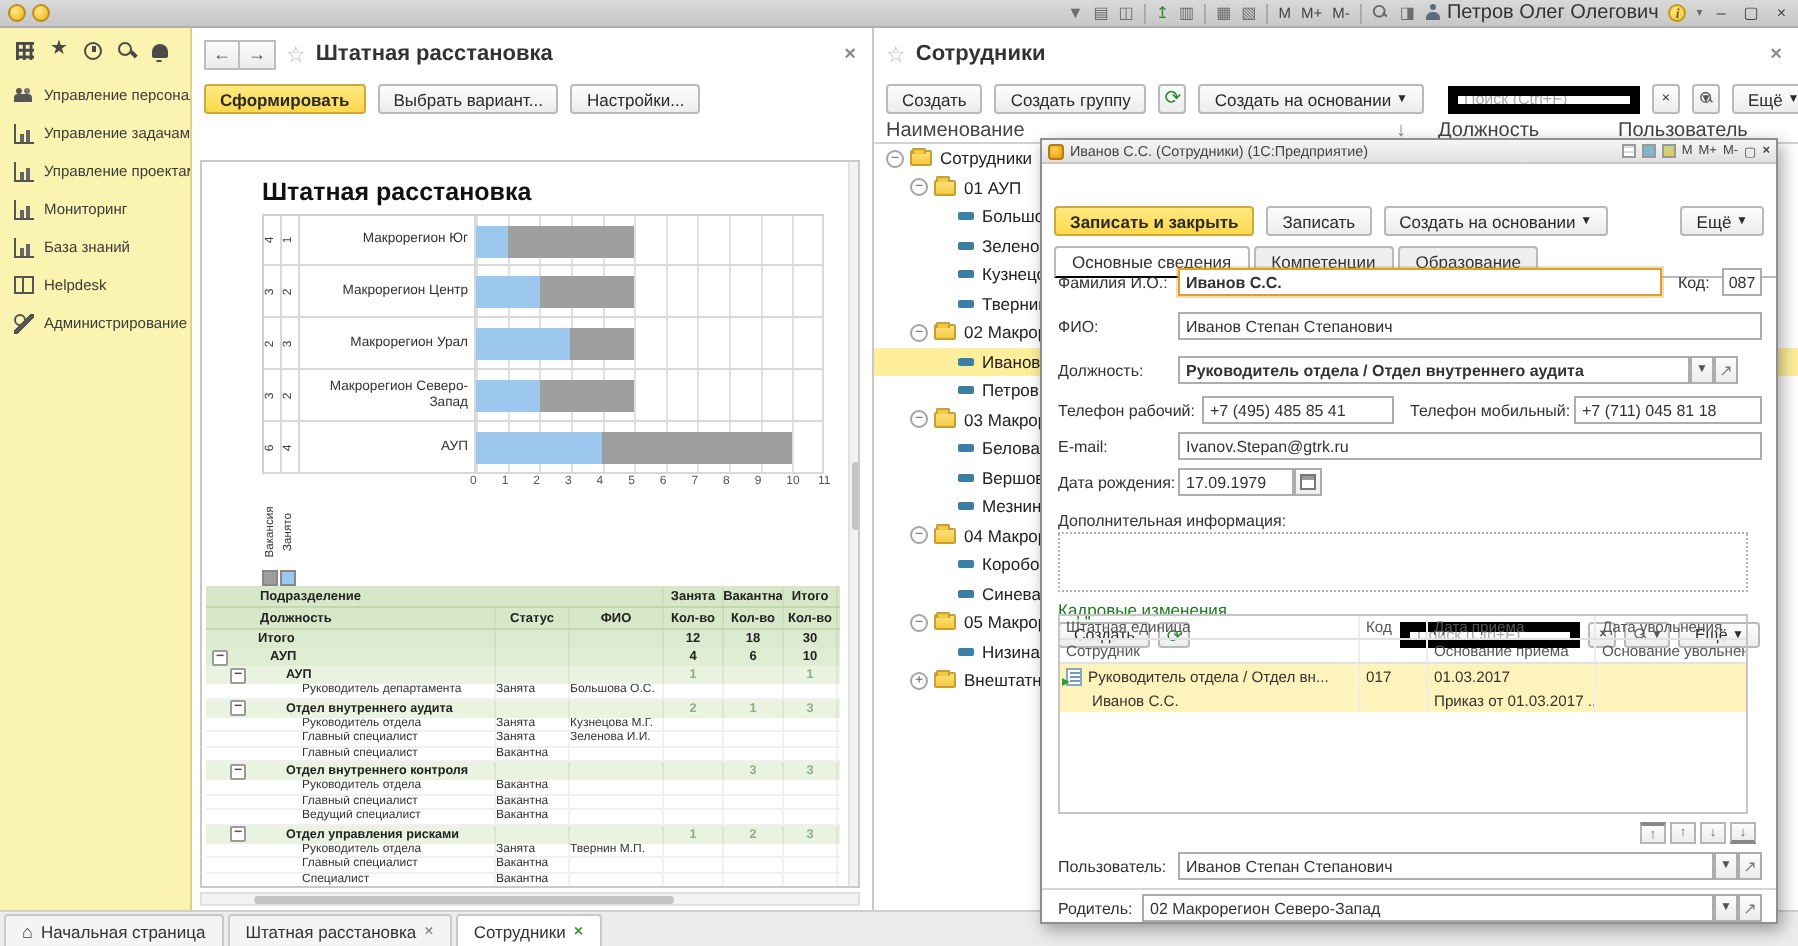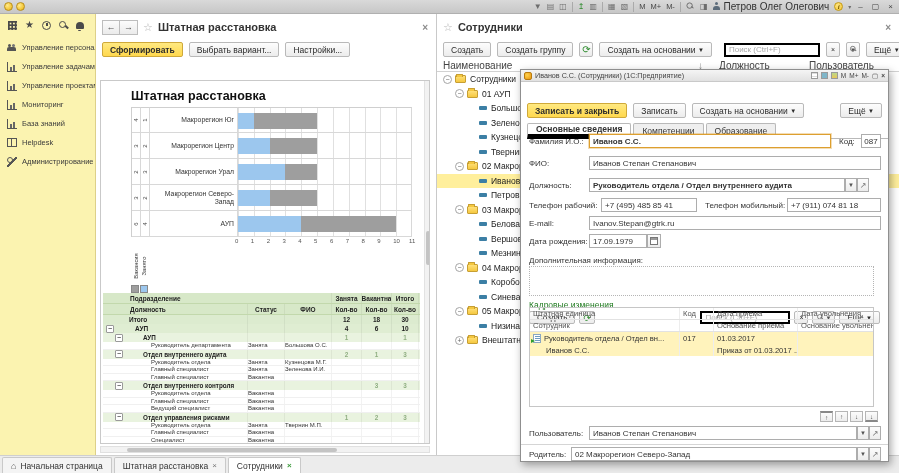--- a/index.html
+++ b/index.html
@@ -46,21 +46,21 @@
   .si-book { width:8px; height:9px; border:1px solid #555; background:linear-gradient(90deg,transparent 3px,#555 3px,#555 4px,transparent 4px); }
   .si-wrench { background:linear-gradient(135deg,transparent 42%,#555 42%,#555 58%,transparent 58%); }
   .si-wrench::before { content:""; position:absolute; left:0; top:0; width:4px; height:4px; border:1.3px solid #555; border-radius:50%; }
 
   
   .btn { display:inline-flex; align-items:center; justify-content:center; border:1px solid #b9b9b9; border-radius:2px; background:linear-gradient(#fdfdfd,#ececec); font-size:8.5px; color:#2b2b2b; padding:2px 7px; height:15px; white-space:nowrap; cursor:default; }
   .btn-yellow { background:linear-gradient(#ffe981,#ffd84e); border-color:#cfa93a; font-weight:bold; }
   .btn-sq { padding:1px 3px; min-width:14px; }
   .combo { display:inline-flex; align-items:center; border:1px solid #b0b0b0; background:#fff; height:13px; font-size:8px; padding:0 2px; white-space:nowrap; overflow:hidden; }
   .checkbox { width:8px; height:8px; border:1px solid #9d9d9d; background:#fff; display:inline-block; }
-  .searchbox { border:2px solid #000000; background:#fff; height:14px; font-size:8px; color:#333; padding:0 3px; font-family:inherit; }
+  .searchbox { border:5px solid #000000; background:#fff; height:14px; font-size:8px; color:#333; padding:0 3px; font-family:inherit; }
   .searchbox::placeholder { color:#a9a9a9; }
   .refresh { color:#2e8b2e; font-size:10px; line-height:10px; }
   .mag { position:relative; width:9px; height:9px; display:inline-block; }
   .mag::before { content:""; position:absolute; left:0; top:0; width:5px; height:5px; border:1.3px solid #666; border-radius:50%; }
   .mag::after { content:""; position:absolute; left:5.4px; top:5.4px; width:3.4px; height:1.4px; background:#666; transform:rotate(45deg); }
   .star { color:#b9b9b9; font-size:11px; }
   .close-x { color:#8b8b8b; font-size:10px; font-weight:bold; cursor:default; }
   .link-open { font-size:8px; color:#777; }
 
   
@@ -133,21 +133,21 @@
   .dlg-tb-right { margin-left:auto; display:flex; align-items:center; gap:3px; }
   .mini-ic { width:7px; height:7px; border:1px solid #9a9a9a; }
   .mini-gray { background:repeating-linear-gradient(#ddd 0 1px,#fff 1px 2.5px); }
   .mini-teal { background:#7fb6c9; }
   .mini-green { background:linear-gradient(#bcd98a,#e8c75a); }
   .dlg-m { font-size:6.5px; color:#444; }
   .dlg-head { position:absolute; left:8px; top:15px; font-size:13px; color:#1a1a1a; }
   .dlg-btns { position:absolute; left:6px; right:6px; top:33px; display:flex; gap:6px; align-items:center; }
   .dlg-tabs { position:absolute; left:6px; right:0; top:53px; height:16px; display:flex; gap:2px; border-bottom:1px solid #b9b9b9; align-items:flex-end; }
   .dtab { font-size:8.5px; padding:2px 8px 2px; border:1px solid #b9b9b9; border-bottom:none; background:#efefef; color:#333; border-radius:2px 2px 0 0; height:15px; display:flex; align-items:center; }
-  .dtab.active { background:#fff; height:16px; margin-bottom:-1px; border-bottom:5px solid #000000; font-weight:bold; }
+  .dtab.active { background:#fff; height:16px; margin-bottom:-1px; border-bottom:1px solid #000000; font-weight:normal; }
   .frow { position:absolute; font-size:8px; color:#333; }
   .flabel { position:absolute; left:8px; white-space:nowrap; }
   .finput { position:absolute; height:14px; border:1px solid #adadad; background:#fff; font-size:8px; padding:0 3px; display:flex; align-items:center; white-space:nowrap; overflow:hidden; }
   .f-focus { border-color:#dd9f2f; box-shadow:0 0 0 1px rgba(221,159,47,0.35); font-weight:bold; }
   .fbold { font-weight:bold; }
   .fbtn { position:absolute; height:14px; width:12px; border:1px solid #adadad; background:linear-gradient(#fcfcfc,#ececec); display:flex; align-items:center; justify-content:center; font-size:6px; color:#555; }
   .cal-ic { width:8px; height:8px; border:1px solid #777; background:linear-gradient(#999 2px,#fff 2px); }
   .dotted-area { position:absolute; border:1px dotted #b5b5b5; background:#fff; }
   .green-label { color:#1f7a1f; font-size:8.5px; }
   .ktable { position:absolute; left:8px; top:237px; width:345px; height:100px; border:1px solid #c6c6c6; overflow:hidden; }
@@ -752,21 +752,21 @@
       <span class="finput fbold" style="left:68px;top:-3px;width:256px;">Руководитель отдела / Отдел внутреннего аудита</span>
       <span class="fbtn" style="left:324px;top:-3px;">▼</span>
       <span class="fbtn" style="left:336px;top:-3px;">
           <span class="link-open">↗</span>
         </span>
     </div>
     <div class="frow" style="top:131px;">
       <span class="flabel">Телефон рабочий:</span>
       <span class="finput" style="left:80px;top:-3px;width:96px;">+7 (495) 485 85 41</span>
       <span class="flabel" style="left:184px;">Телефон мобильный:</span>
-      <span class="finput" style="left:266px;top:-3px;width:94px;">+7 (911) 074 81 18</span>
+      <span class="finput" style="left:266px;top:-3px;width:94px;">+7 (711) 045 81 18</span>
     </div>
     <div class="frow" style="top:149px;">
       <span class="flabel">E-mail:</span>
       <span class="finput" style="left:68px;top:-3px;width:292px;">Ivanov.Stepan@gtrk.ru</span>
     </div>
     <div class="frow" style="top:167px;">
       <span class="flabel">Дата рождения:</span>
       <span class="finput" style="left:68px;top:-3px;width:58px;">17.09.1979</span>
       <span class="fbtn" style="left:126px;top:-3px;width:14px;">
           <span class="cal-ic"></span>

